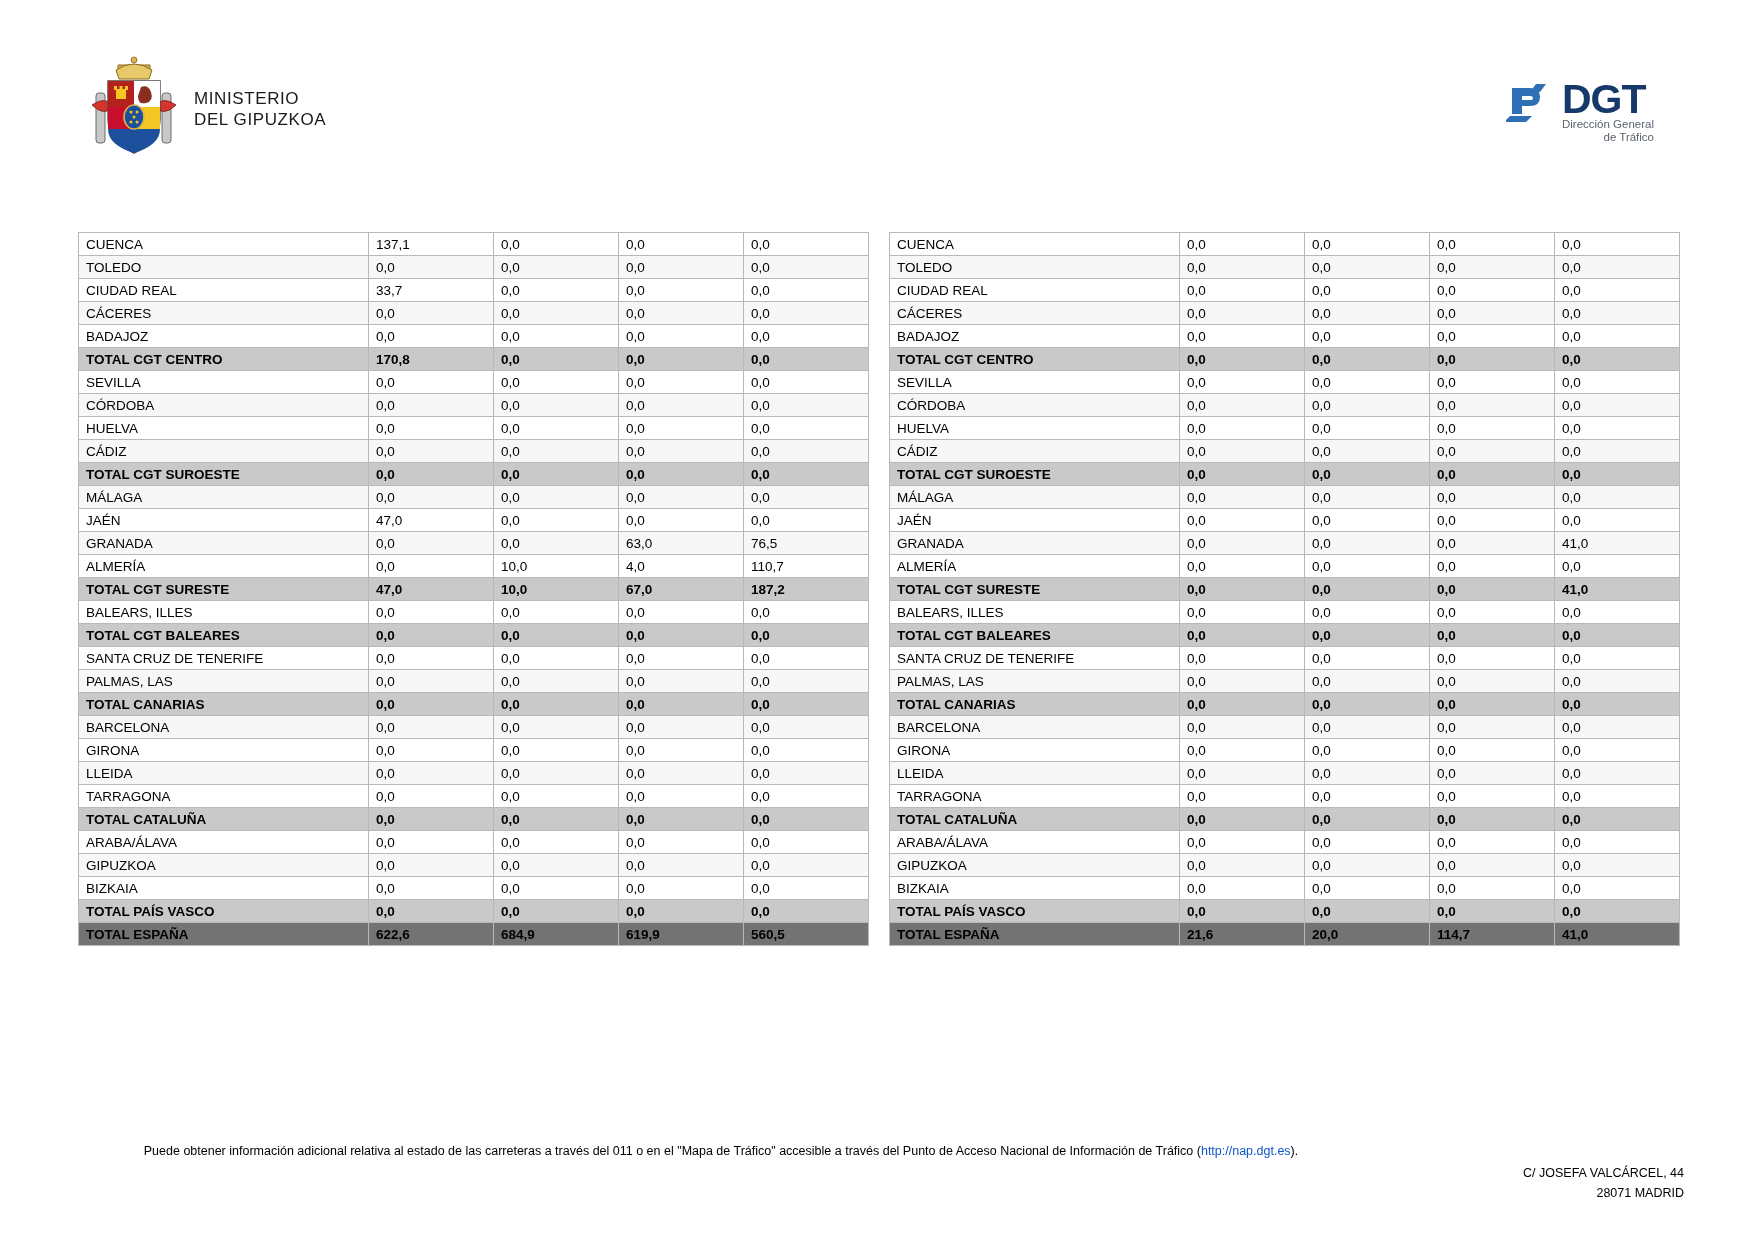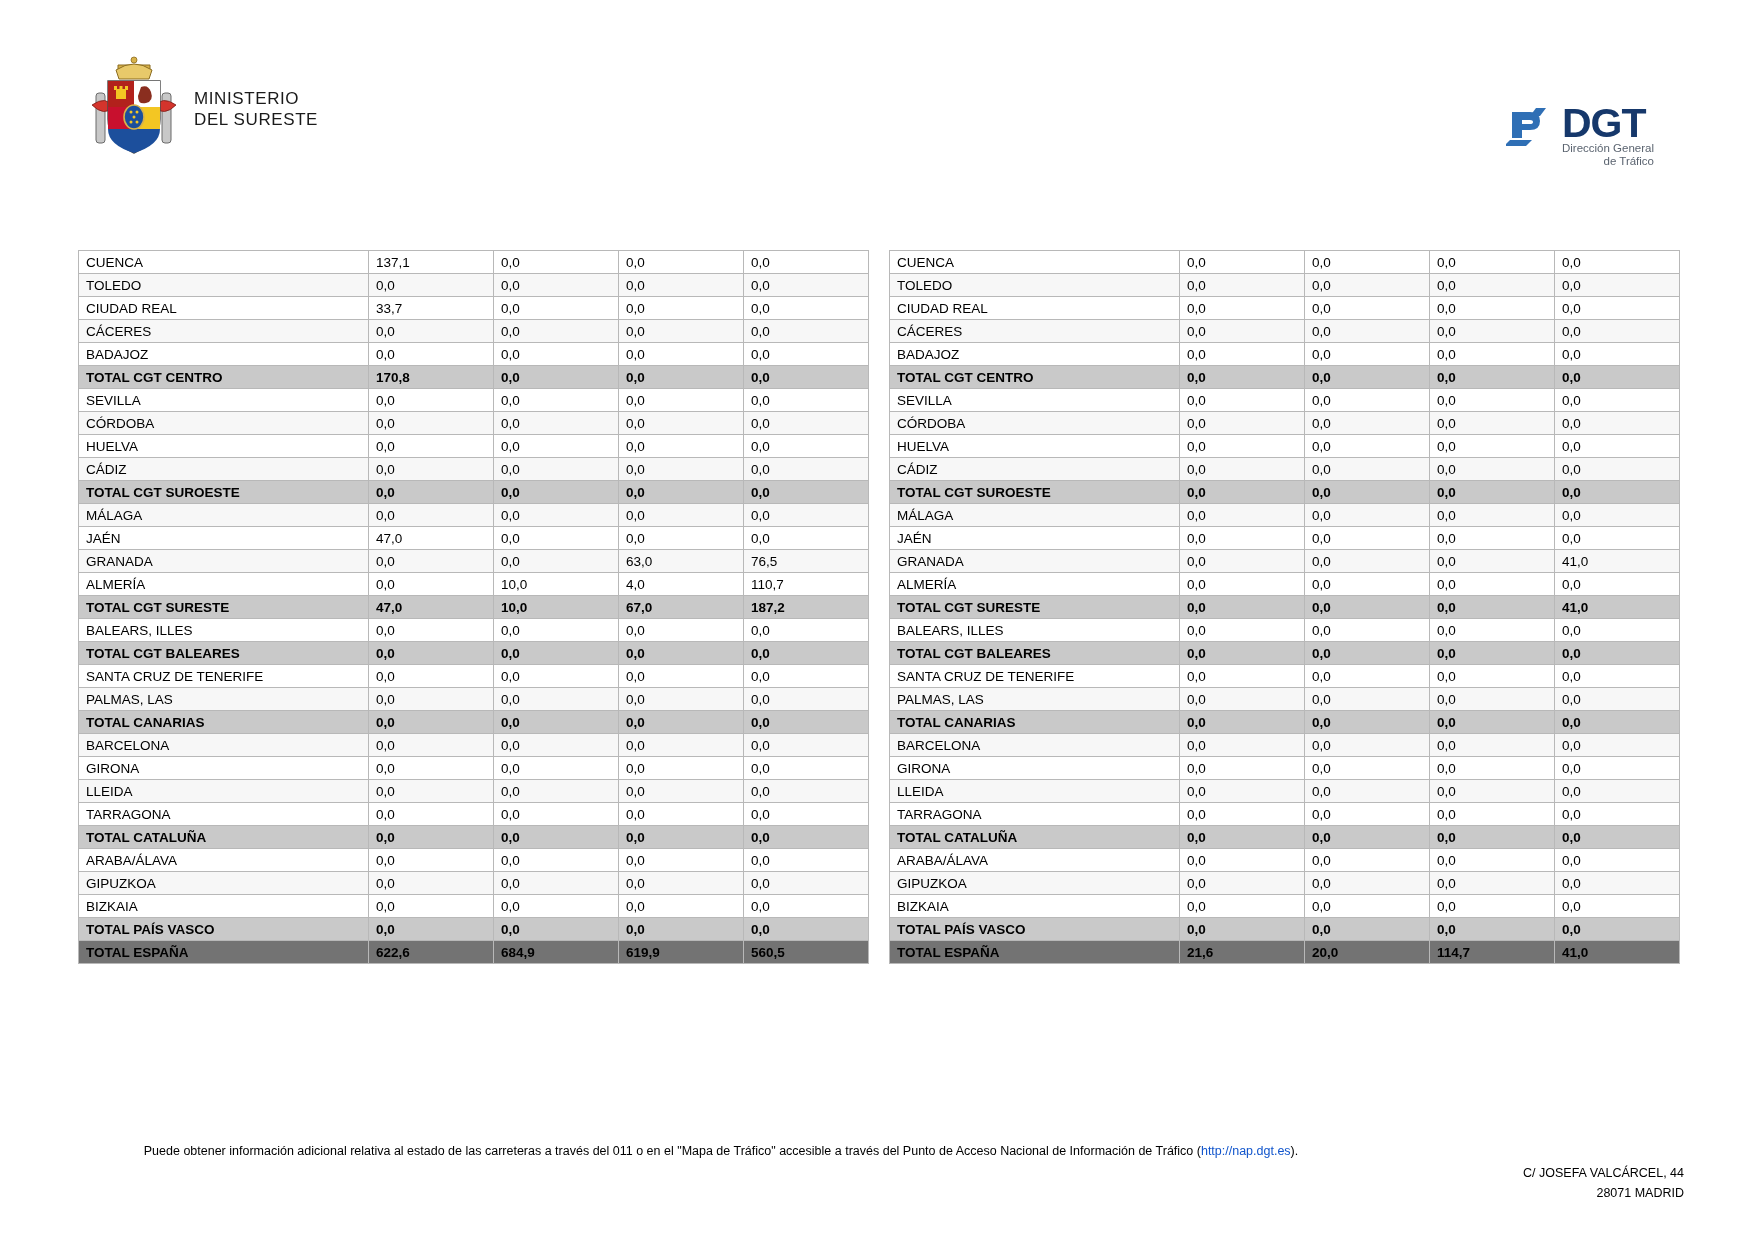--- a/index.html
+++ b/index.html
@@ -42,21 +42,21 @@
     line-height: 21px;
     letter-spacing: 0.6px;
     color: #1a1a1a;
     font-family: "Liberation Sans", sans-serif;
   }
   .ministerio-text div { white-space: nowrap; }
 
   .dgt-logo {
     position: absolute;
     right: 100px;
-    top: 104px;
+    top: 80px;
     display: flex;
     align-items: flex-start;
     gap: 10px;
   }
   .dgt-mark {
     width: 46px;
     height: 46px;
     position: relative;
   }
   .dgt-words {
@@ -76,21 +76,21 @@
     font-size: 11.5px;
     color: #5b6470;
     line-height: 13px;
     font-family: "Liberation Sans", sans-serif;
     text-align: right;
   }
 
   
   .tables-wrap {
     position: absolute;
-    top: 250px;
+    top: 232px;
     left: 78px;
     width: 1600px;
     display: flex;
     gap: 0px;
   }
   table.grid {
     border-collapse: collapse;
     table-layout: fixed;
     font-size: 13.5px;
     font-family: "Liberation Sans", sans-serif;
@@ -187,21 +187,21 @@
           <circle cx="43" cy="57" r="1.5"></circle>
             <circle cx="49" cy="57" r="1.5"></circle>
           <circle cx="46" cy="62" r="1.5"></circle>
           <circle cx="43" cy="67" r="1.5"></circle>
             <circle cx="49" cy="67" r="1.5"></circle>
         </g>
       </svg>
     </div>
     <div class="ministerio-text">
       <div>MINISTERIO</div>
-      <div>DEL SURESTE</div>
+      <div>DEL GIPUZKOA</div>
     </div>
   </div>
 
   <div class="dgt-logo">
     <div class="dgt-mark">
       <svg width="46" height="46" viewBox="0 0 46 46" xmlns="http://www.w3.org/2000/svg">
         <path d="M6 8 h18 q10 0 10 9 t-10 9 h-8 v8 h-10 z" fill="#2f6fb5"></path>
         <path d="M16 16 h8 q3 0 3 2 t-3 2 h-8 z" fill="#ffffff"></path>
         <path d="M4 36 h22 l-6 6 h-22 z" fill="#2f6fb5"></path>
         <path d="M30 4 l10 0 l-6 8 l-10 0 z" fill="#2f6fb5"></path>

